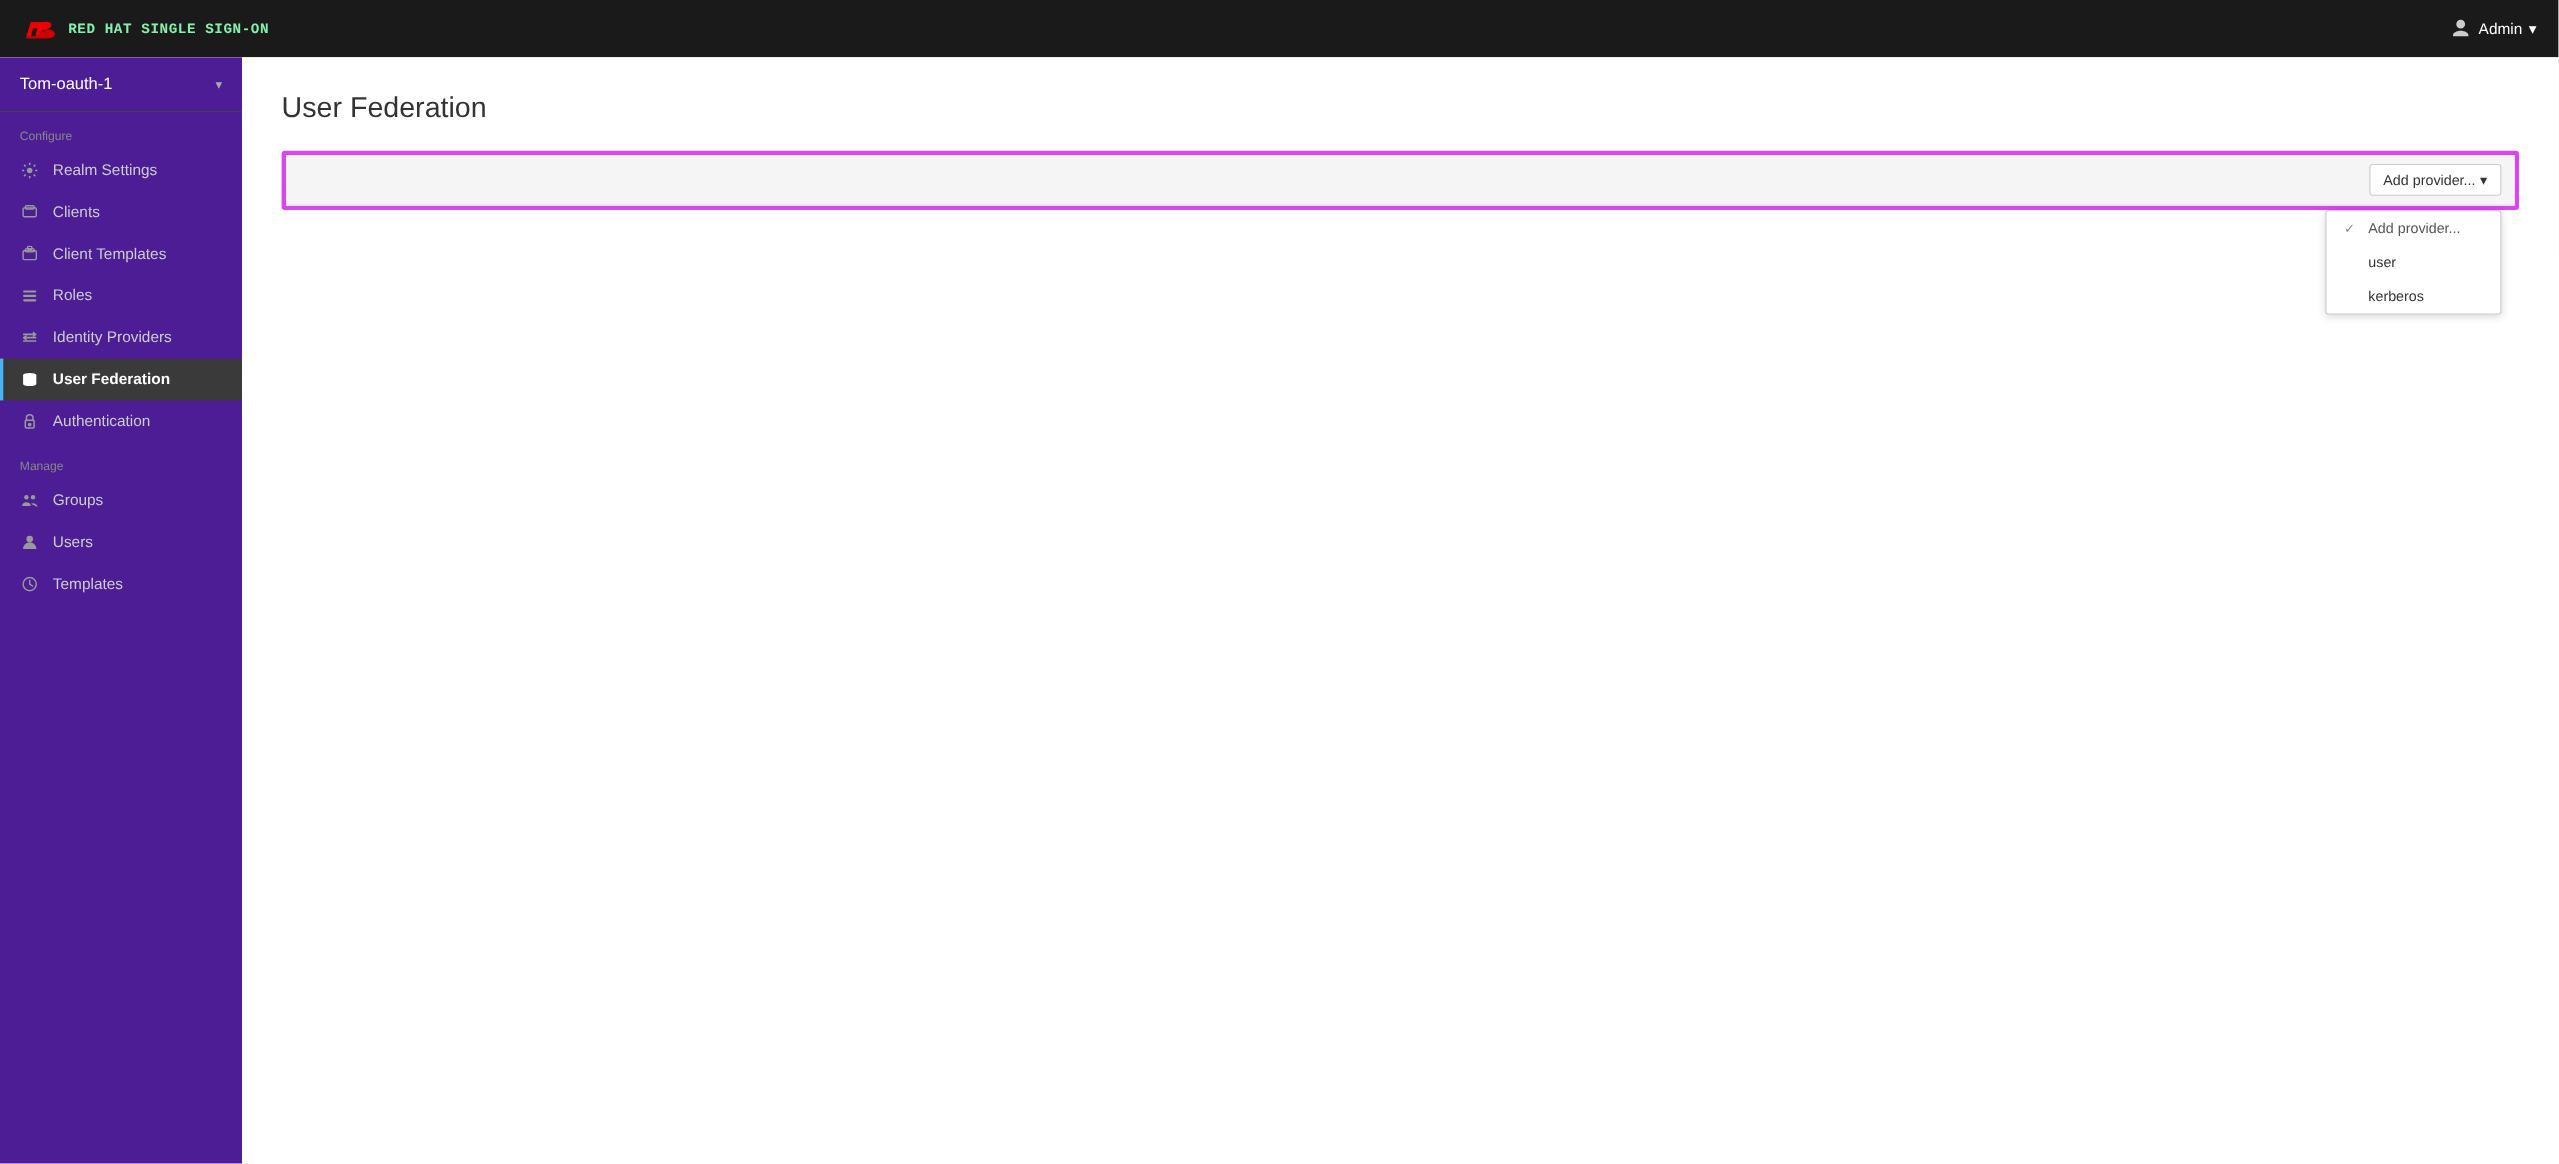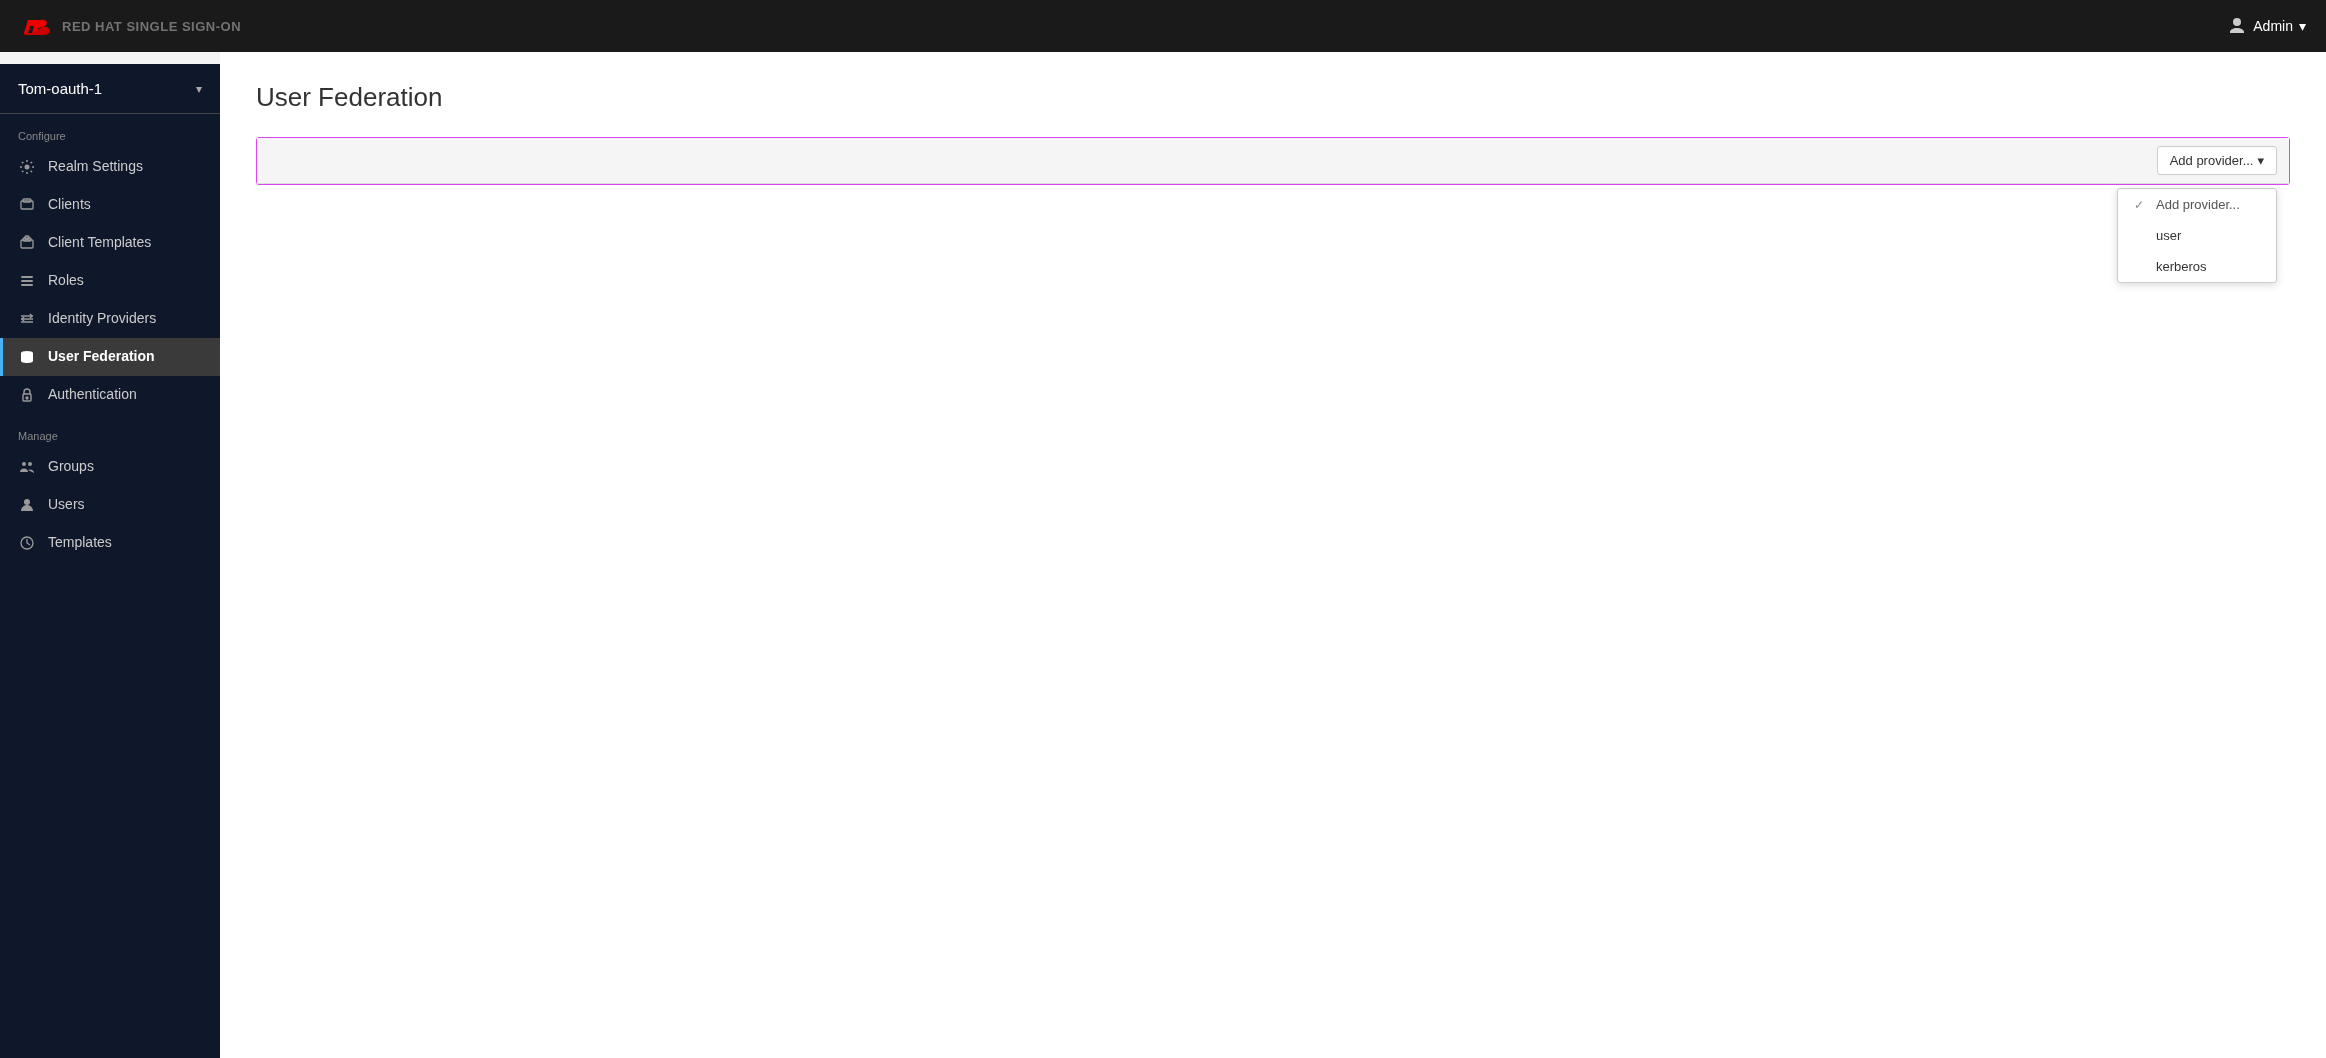--- a/index.html
+++ b/index.html
@@ -19,25 +19,26 @@
       display: flex;
       align-items: center;
       gap: 10px;
     }
     .brand-logo {
       display: flex;
       align-items: center;
       gap: 8px;
     }
     .brand-text {
-      color: #737373;
+      color: #86efac;
       font-size: 13px;
       font-weight: 600;
       letter-spacing: 0.5px;
       text-transform: uppercase;
+      font-family: Liberation Mono, monospace;
     }
     .user-menu {
       display: flex;
       align-items: center;
       gap: 6px;
       color: #fff;
       font-size: 14px;
       cursor: pointer;
     }
     .user-icon {
@@ -49,27 +50,26 @@
     
     .app-body {
       display: flex;
       flex: 1;
       overflow: hidden;
     }
 
     
     .sidebar {
       width: 220px;
-      background: #0f172a;
+      background: #4c1d95;
       color: #ccc;
       display: flex;
       flex-direction: column;
       overflow-y: auto;
       flex-shrink: 0;
-      margin-top: 12px;
     }
 
     .realm-selector {
       display: flex;
       align-items: center;
       justify-content: space-between;
       padding: 16px 18px;
       border-bottom: 1px solid #444;
       cursor: pointer;
     }
@@ -139,21 +139,21 @@
     }
 
     .page-title {
       font-size: 26px;
       font-weight: 300;
       color: #333;
       margin-bottom: 24px;
     }
 
     .federation-panel {
-      border: 1px solid #d946ef;
+      border: 4px solid #d946ef;
       border-radius: 3px;
       background: #5eead4;
       position: relative;
     }
 
     .federation-toolbar {
       background: #f5f5f5;
       border-bottom: 1px solid #ddd;
       padding: 8px 12px;
       display: flex;

